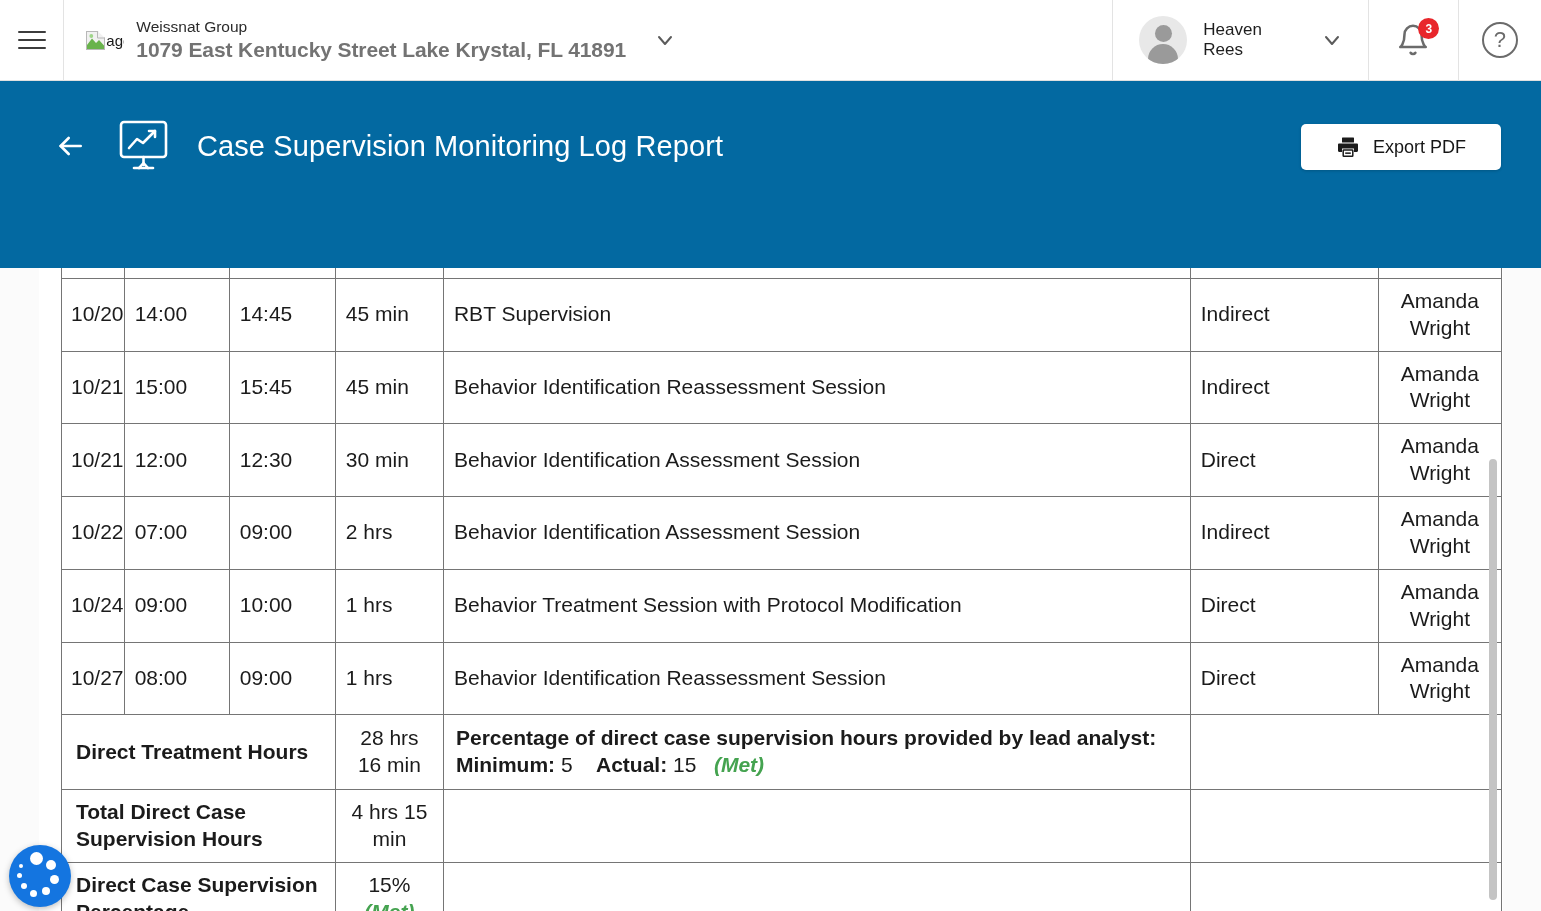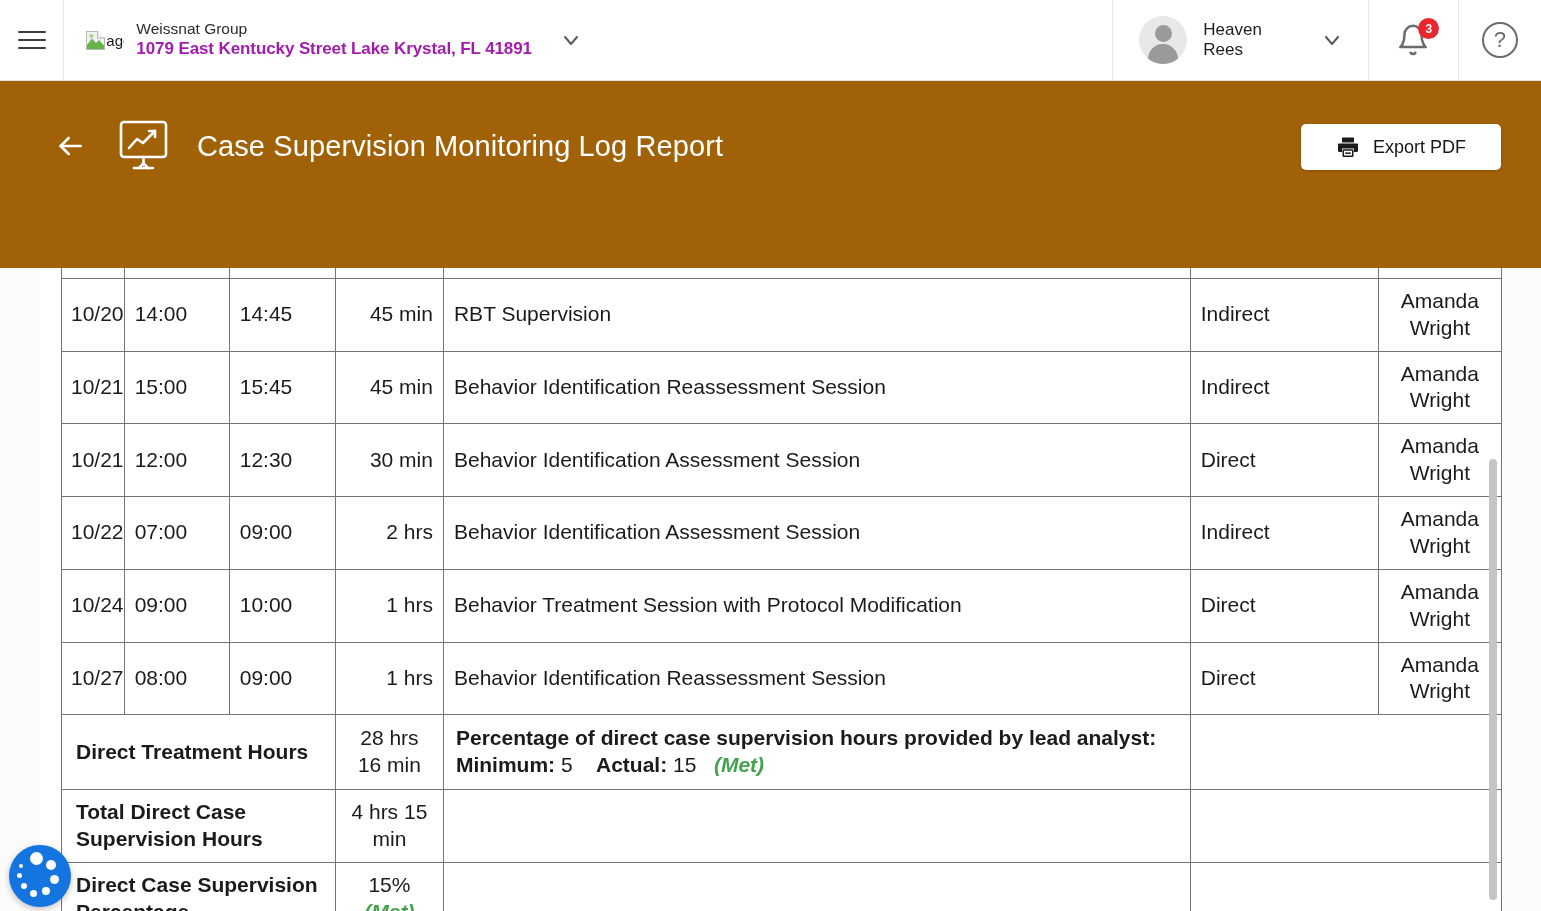--- a/index.html
+++ b/index.html
@@ -72,21 +72,21 @@
     width: 19px; height: 19px;
     position: relative;
     flex: 0 0 auto;
     margin-right: 1px;
   }
   .broken-img .glyph svg { display: block; }
   .broken-img .alt { font-size: 15px; line-height: 1; }
 
   .org-text { margin-left: 12px; line-height: 1.22; }
   .org-name { font-size: 15.5px; color: #2b2b2b; }
-  .org-addr { font-size: 17px; font-weight: bold; color: #a21caf; letter-spacing: -0.1px; }
+  .org-addr { font-size: 21px; font-weight: bold; color: #737373; letter-spacing: -0.1px; }
 
   .chev {
     margin-left: 26px;
     width: 26px; height: 26px;
     display: flex; align-items: center; justify-content: center;
     color: #5b5b5b;
   }
   .chev svg { display: block; }
 
   .user-block {
@@ -171,21 +171,21 @@
     font-weight: normal;
     line-height: 1;
   }
 
   
   .blue-header {
     position: absolute;
     top: 81px; left: 0;
     width: 1541px;
     height: 187px;
-    background: #a16207;
+    background: #0369a1;
     z-index: 5;
   }
   .bh-inner {
     position: absolute;
     top: 0; left: 0;
     width: 1541px;
     height: 130px;
     display: flex;
     align-items: center;
     padding: 0 40px 0 48px;
@@ -264,21 +264,21 @@
   table.log td {
     border: 1px solid #757575;
     padding: 9px 10px;
     vertical-align: middle;
     line-height: 1.28;
   }
 
   .c-date   { width: 62px;  text-align: left; padding-left: 9px !important; }
   .c-start  { width: 104px; text-align: left; }
   .c-end    { width: 105px; text-align: left; }
-  .c-dur    { width: 107px; text-align: right; }
+  .c-dur    { width: 107px; text-align: left; }
   .c-act    { width: 739px; text-align: left; padding-left: 10px !important; }
   .c-type   { width: 186px; }
   .c-name   { width: 122px; text-align: center; }
 
   tr.data-row td { height: 61px; }
 
   
   .sum-label { font-weight: bold; text-align: left; padding-left: 14px !important; }
   .sum-value { text-align: center; }
   .sum-note  { text-align: left; padding: 10px 12px !important; }

